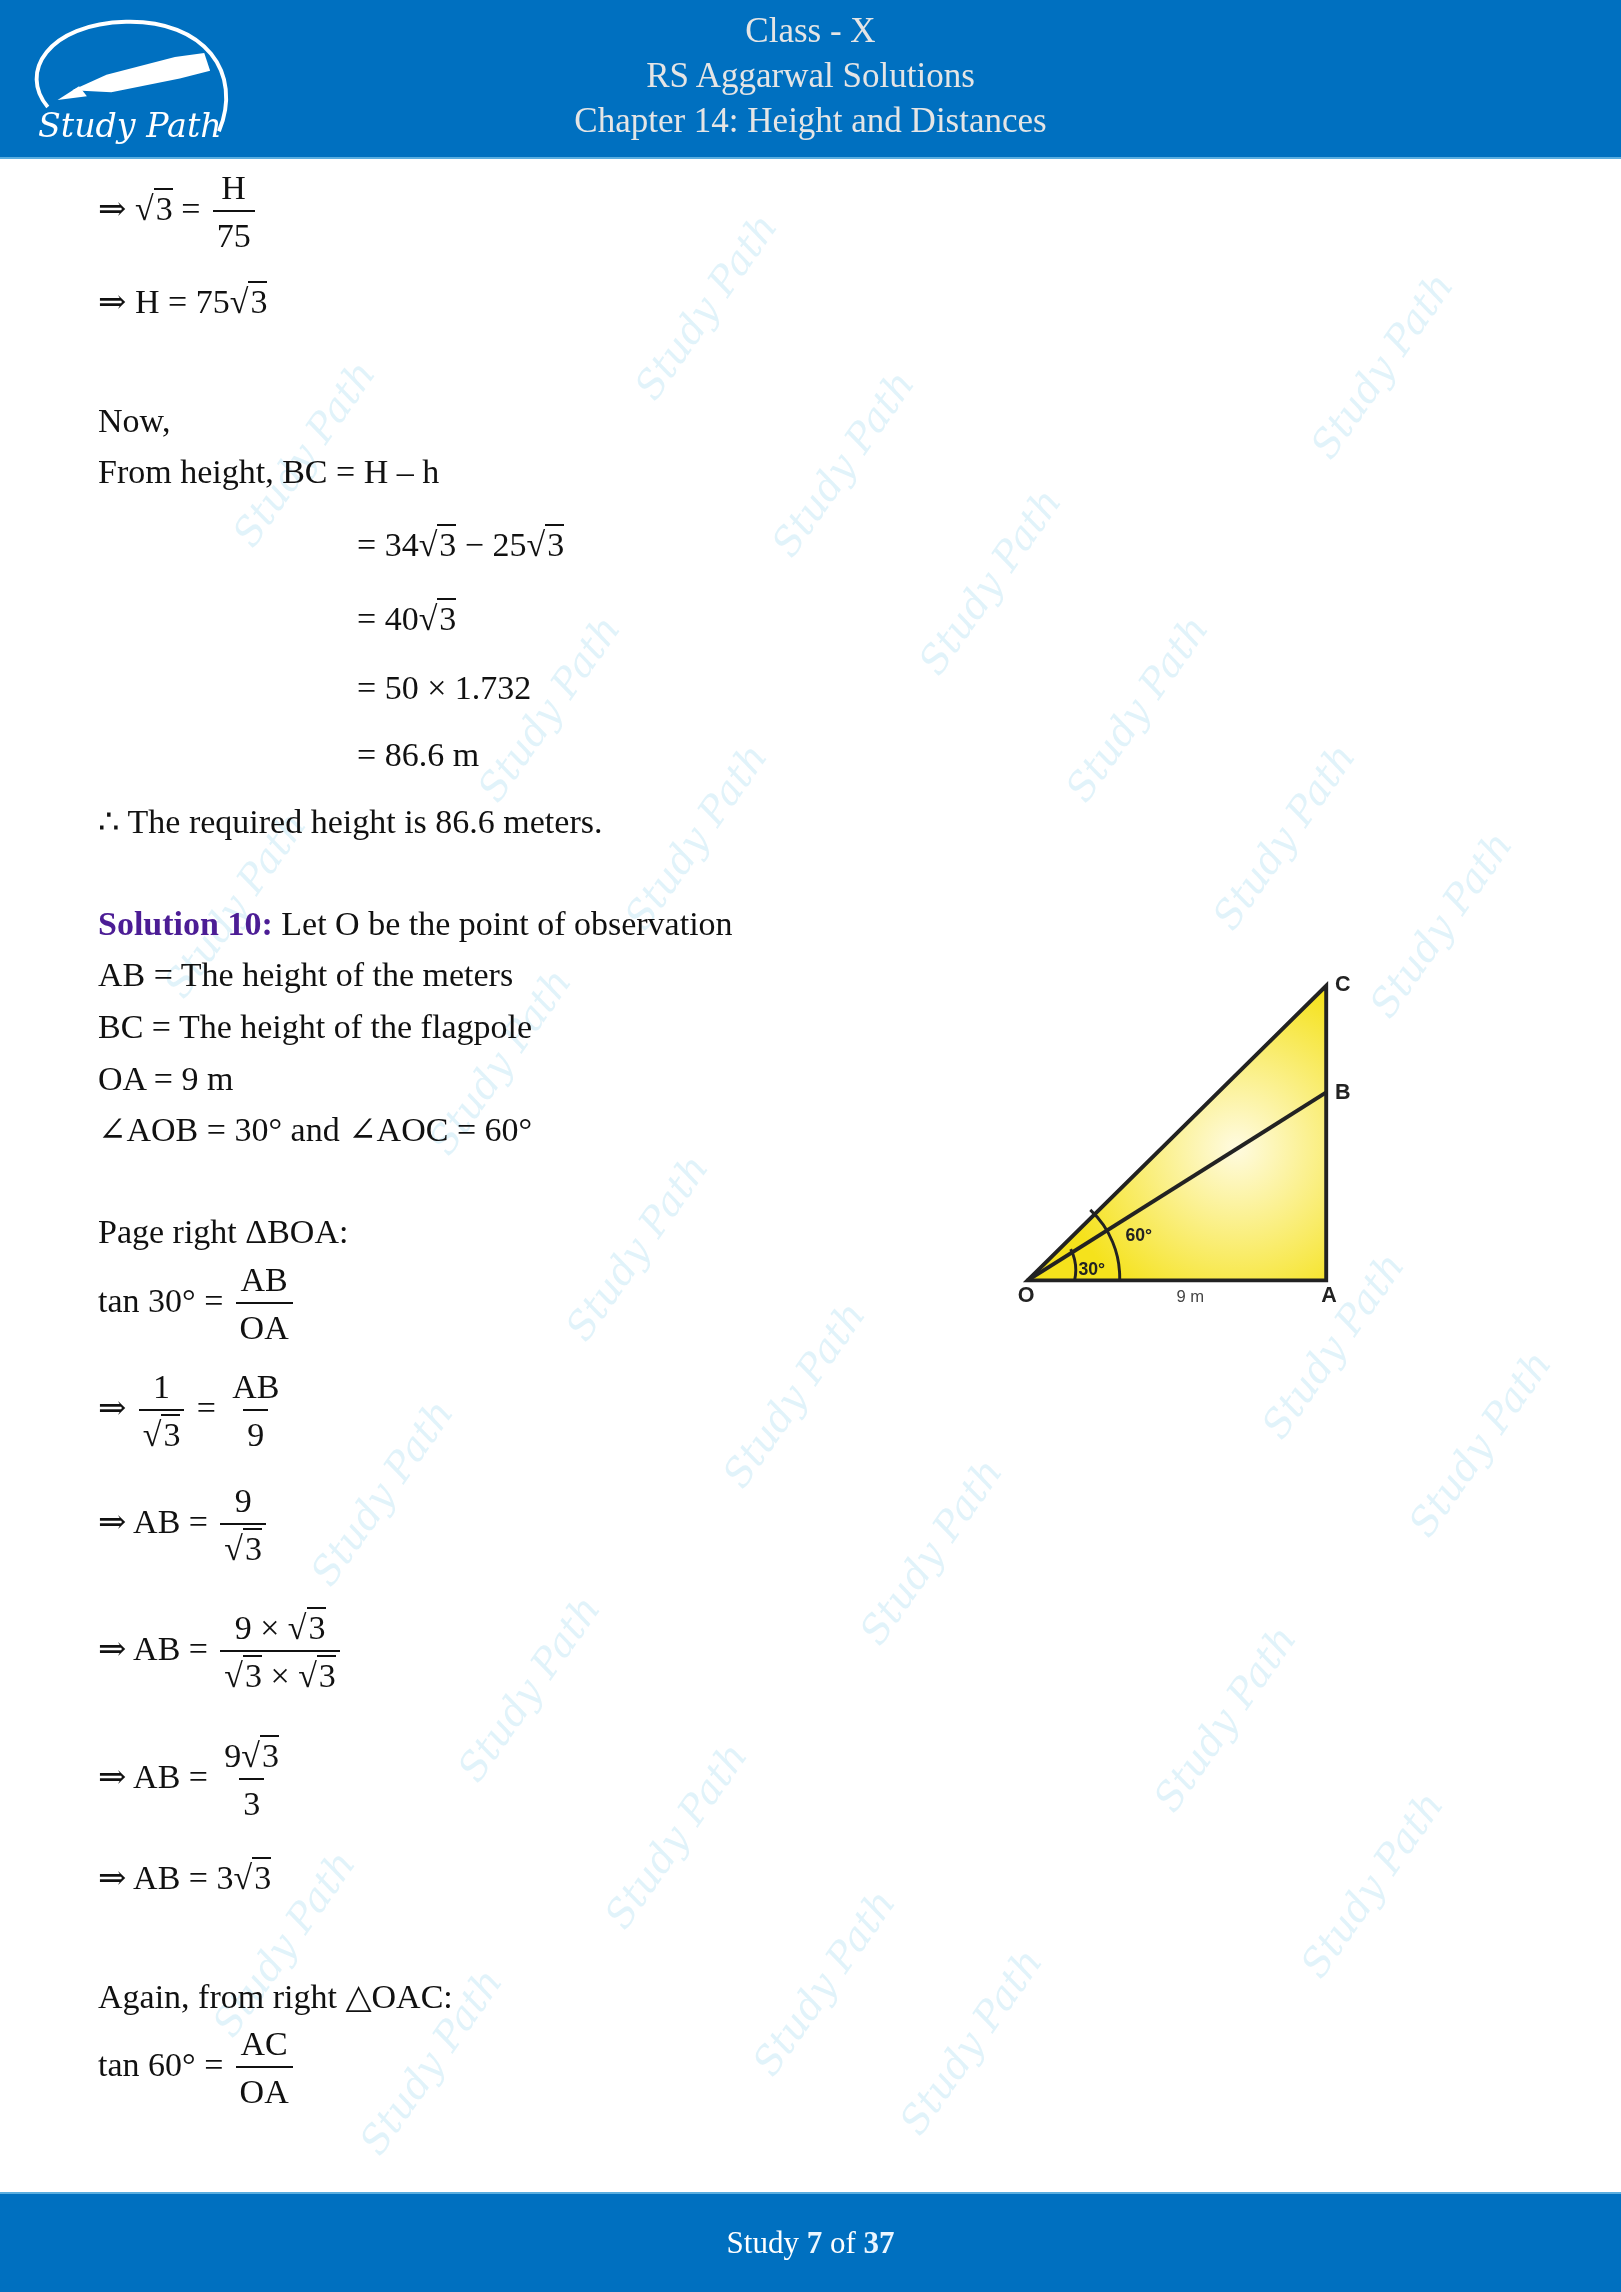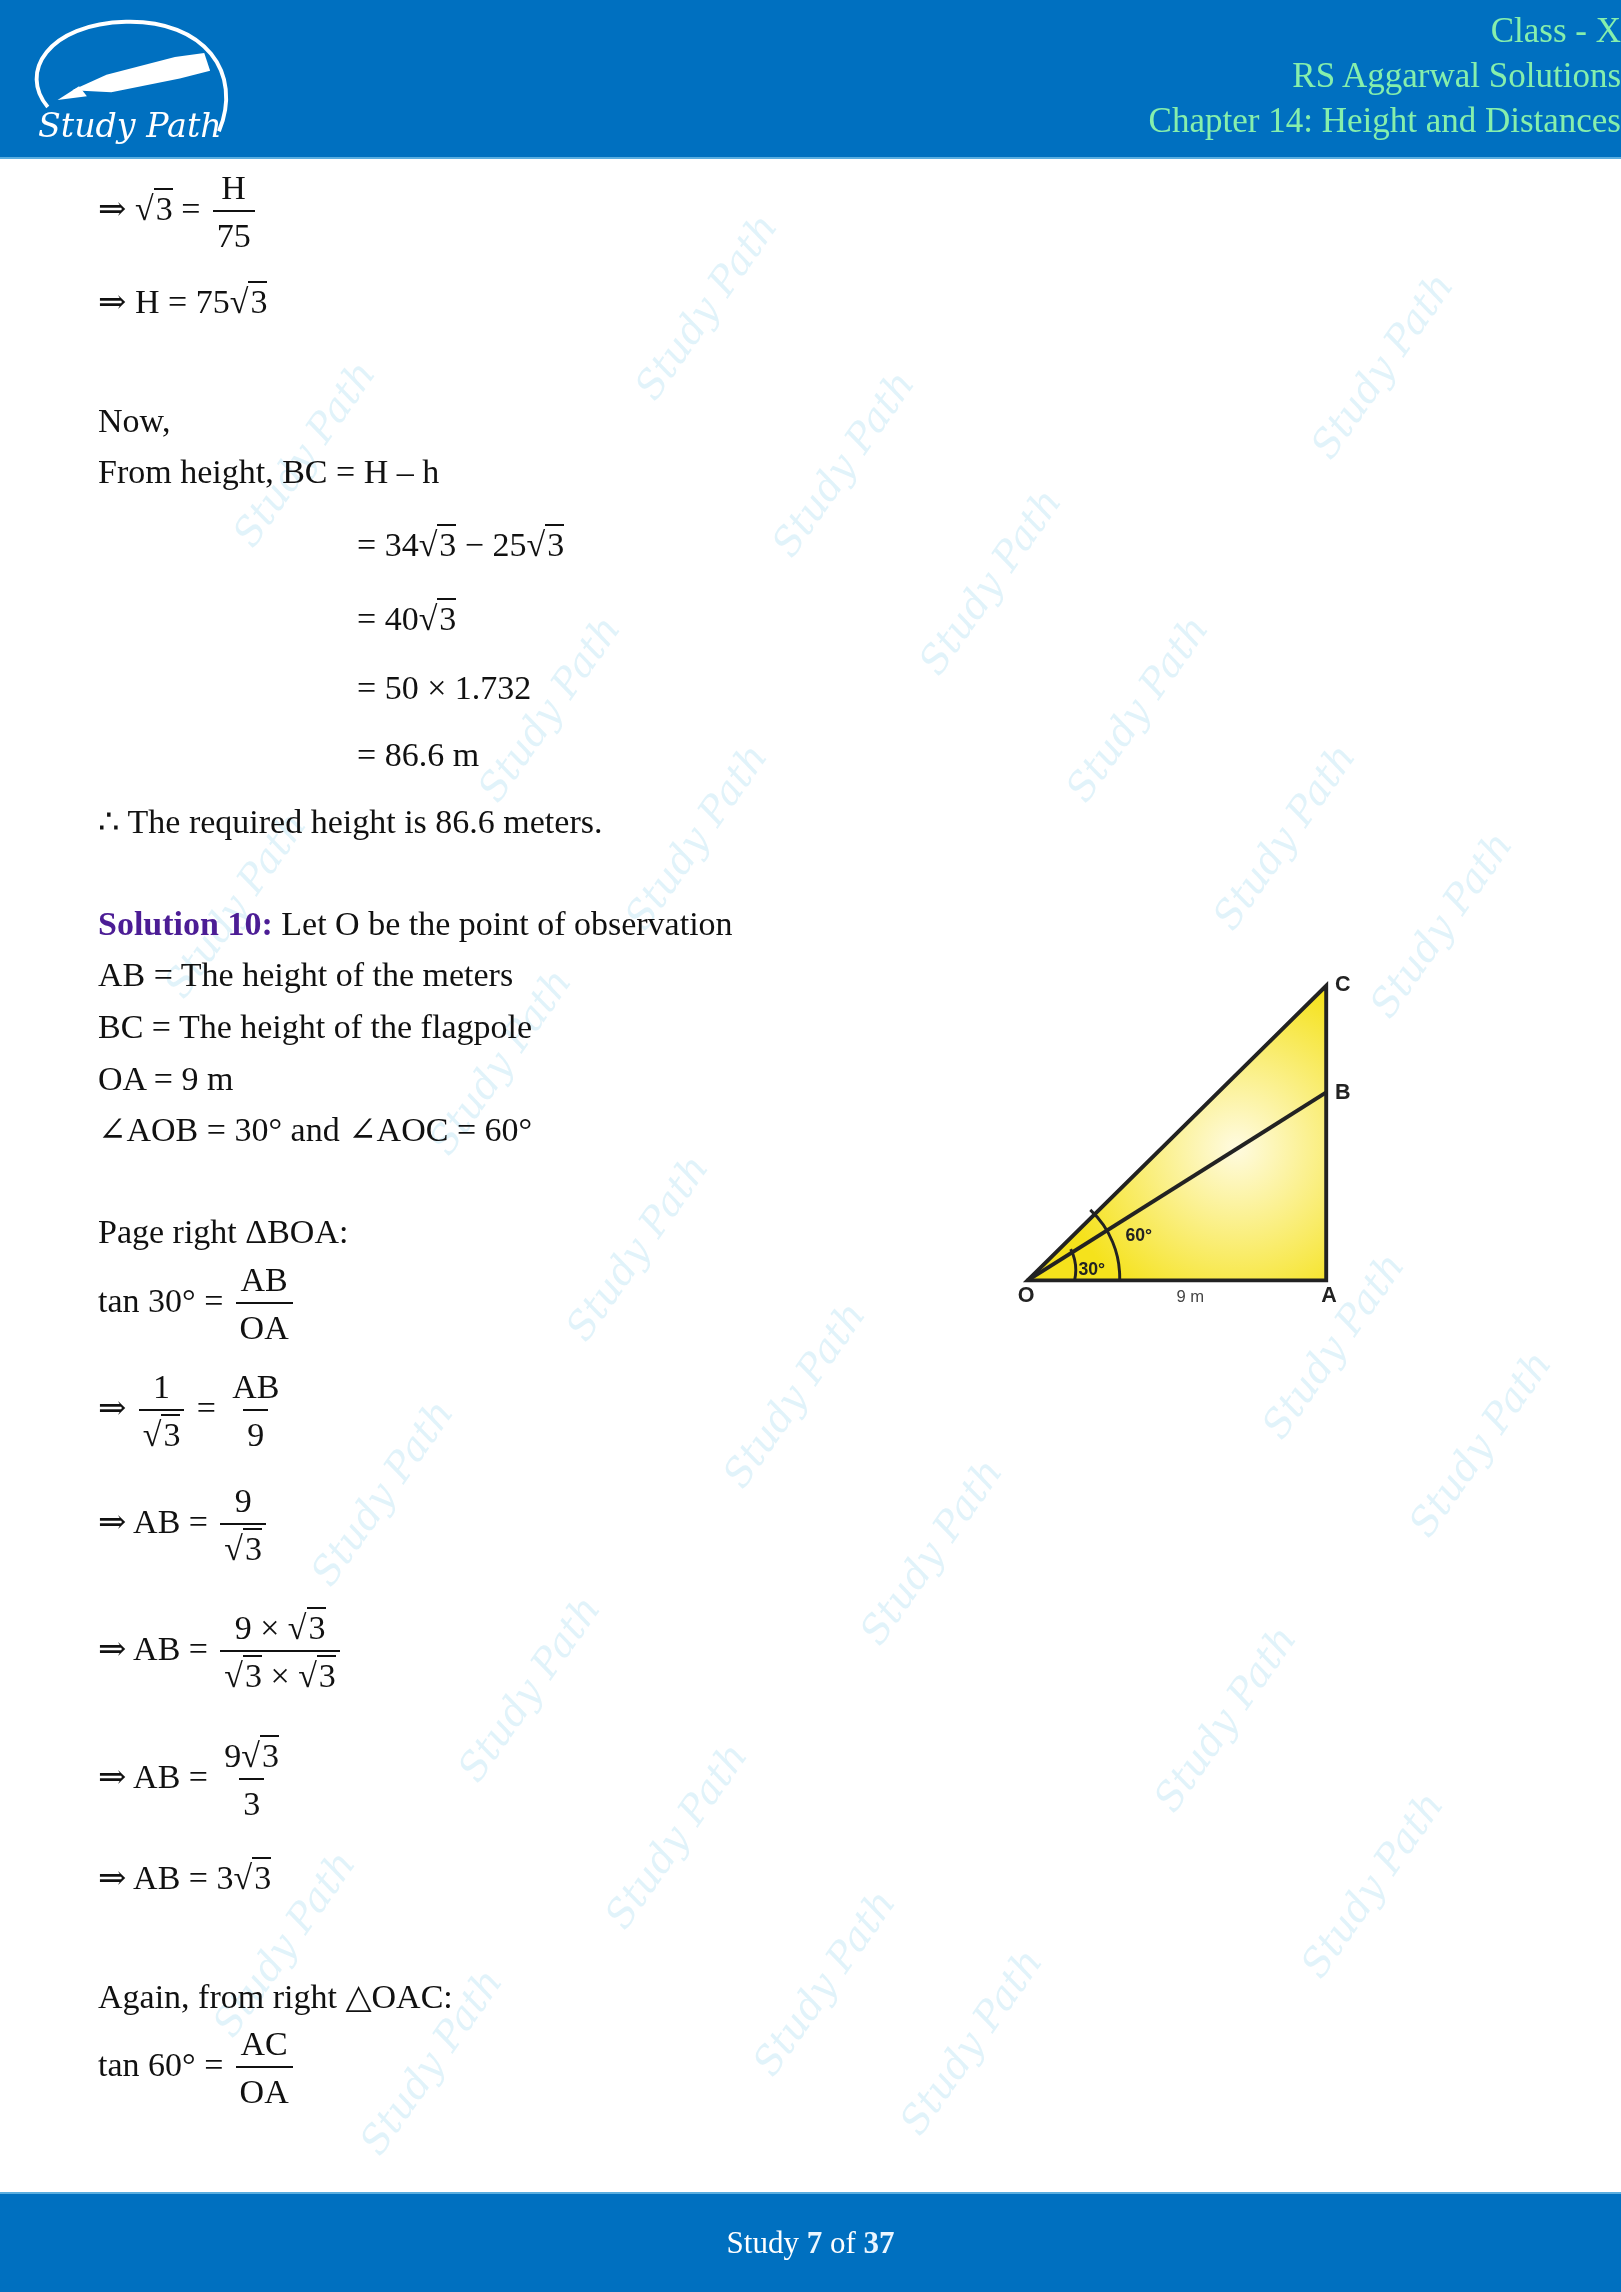--- a/index.html
+++ b/index.html
@@ -7,21 +7,21 @@
     width: 1621px; height: 2293px; position: relative; overflow: hidden;
     background: #ffffff;
     font-family: "Liberation Serif", "DejaVu Serif", serif;
     color: #111;
   }
   .header {
     position: absolute; left: 0; top: 0; width: 1621px; height: 157px;
     background: #0070c0; border-bottom: 2.9px solid #5aaee0;
   }
   .header .titles {
-    position: absolute; left: 0; right: 0; top: 7.8px; text-align: right; color: #86efac;
+    position: absolute; left: 0; right: 0; top: 7.8px; text-align: center; color: #e5e5e5;
     font-family: "Liberation Serif", "DejaVu Serif", serif;
   }
   .header .titles div { font-size: 35px; line-height: 45px; }
   .logo { position: absolute; left: 17.6px; top: 13.7px; width: 218px; height: 133px; }
   .footer {
     position: absolute; left: 0; top: 2192px; width: 1621px; height: 101px;
     background: #0070c0; border-top: 2.9px solid #5aaee0;
     text-align: center; color: #fff;
   }
   .footer .pg { font-size: 31px; line-height: 98px; }

